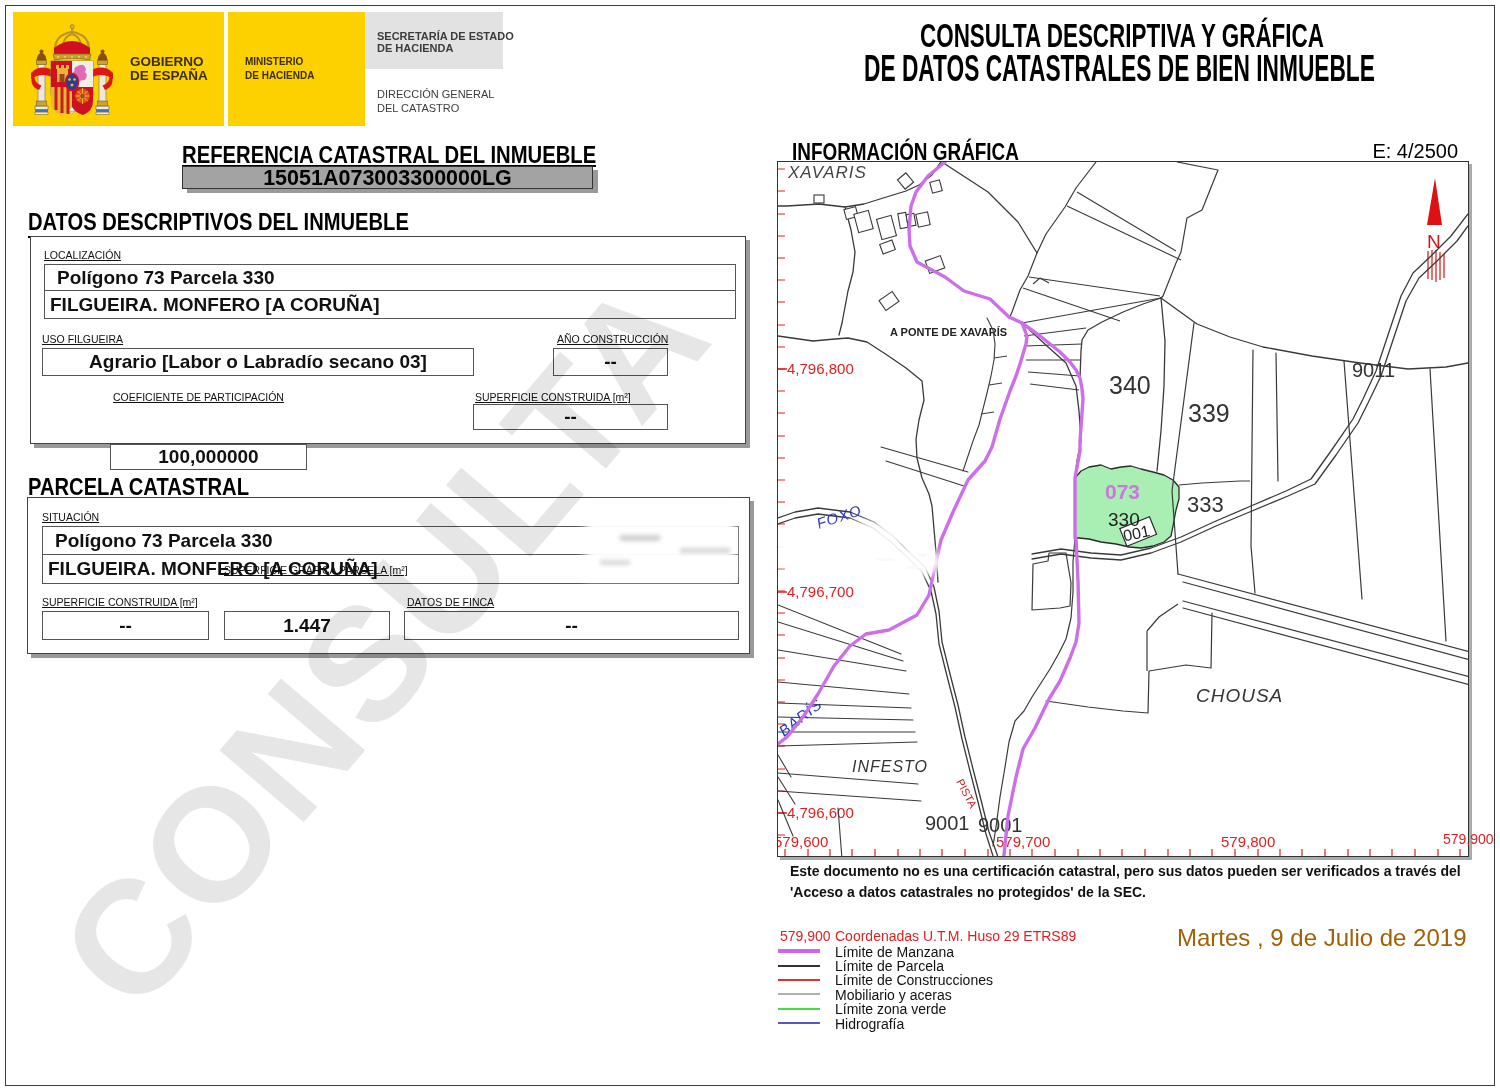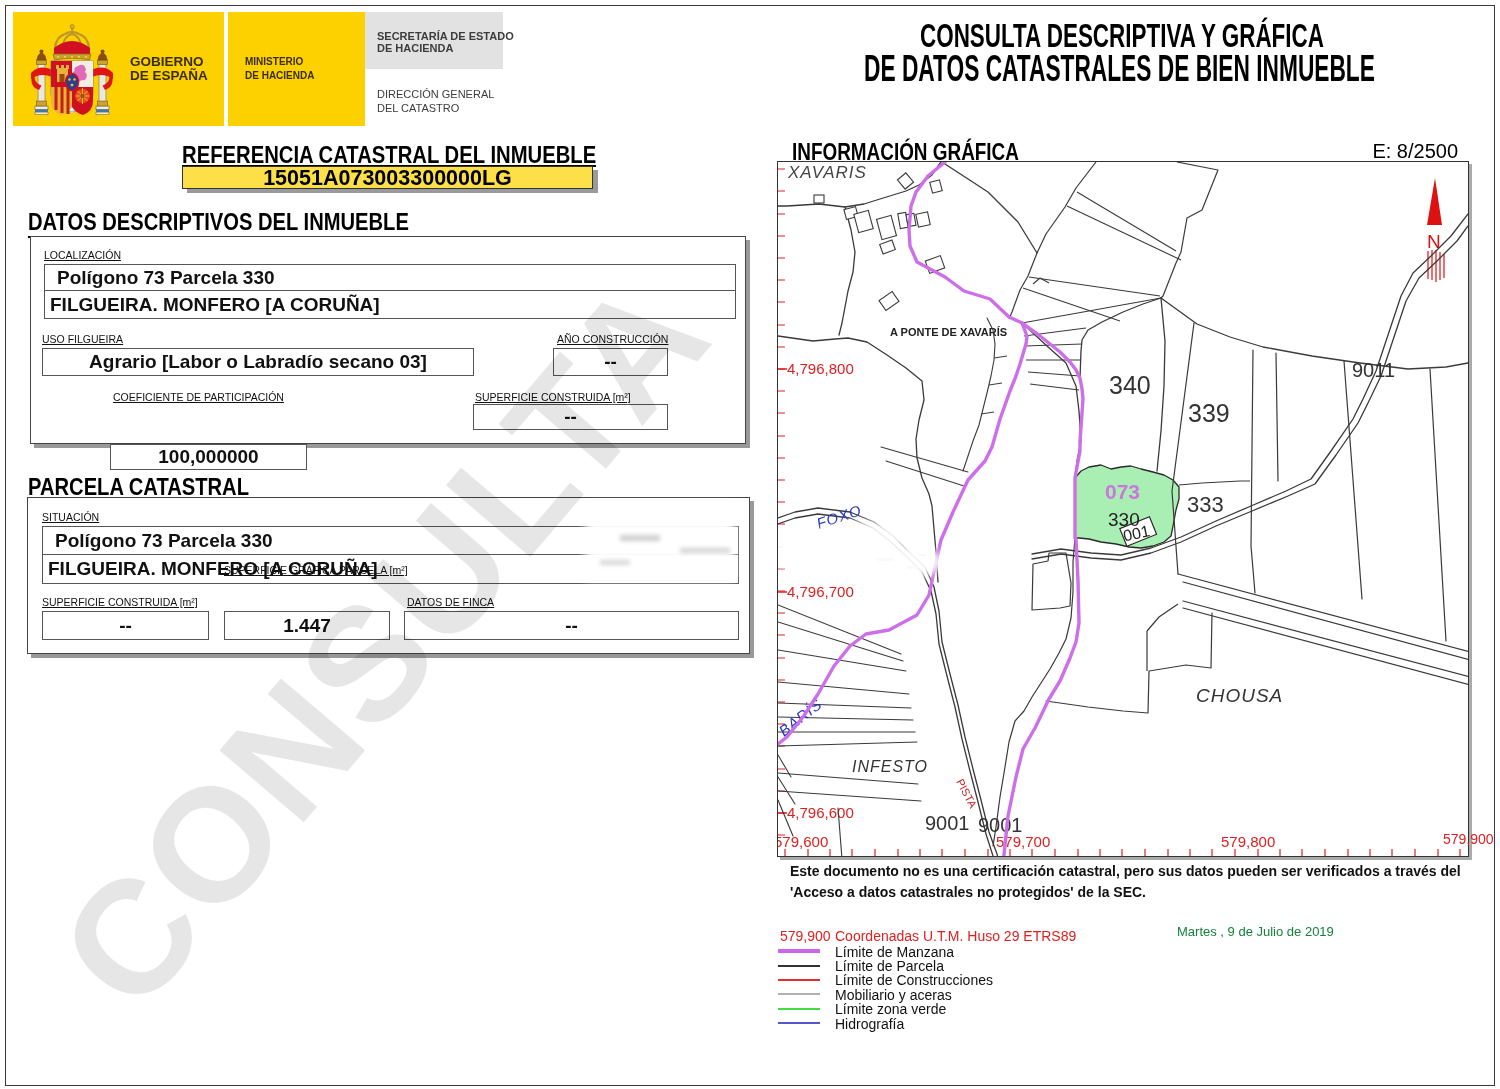--- a/index.html
+++ b/index.html
@@ -110,21 +110,21 @@
 <div class="abs" style="left:377px;top:30px;font-size:11px;font-weight:bold;color:#3c3c3c;line-height:12.4px;">SECRETARÍA DE ESTADO<br>DE HACIENDA</div>
 
 <div class="abs" style="left:377px;top:87px;font-size:11px;font-weight:normal;color:#3c3c3c;line-height:14px;">DIRECCIÓN GENERAL<br>DEL CATASTRO</div>
 
 <div class="abs" style="left:920px;top:19px;font-weight:bold;font-size:33px;color:#000;line-height:33px;white-space:nowrap;transform:scaleX(0.680);transform-origin:0 0;">CONSULTA DESCRIPTIVA Y GRÁFICA</div>
 
 <div class="abs" style="left:864px;top:49px;font-weight:bold;font-size:37.5px;color:#000;line-height:38px;white-space:nowrap;transform:scaleX(0.606);transform-origin:0 0;">DE DATOS CATASTRALES DE BIEN INMUEBLE</div>
 
 <div class="abs" style="left:182px;top:146px;line-height:18px;font-weight:bold;font-size:23px;color:#000;white-space:nowrap;transform:scaleX(0.8808);transform-origin:0 0;"><span style="display:inline-block;line-height:18px;border-bottom:2.5px solid #000;padding-bottom:1px;">REFERENCIA CATASTRAL DEL INMUEBLE</span></div>
 
-<div class="abs" style="left:182px;top:166px;width:409px;height:21px;border:1.5px solid #333;background:#fde047;box-shadow:5px 4px 0 #9a9a9a;text-align:center;font-weight:bold;font-size:21.5px;line-height:22px;">15051A073003300000LG</div>
+<div class="abs" style="left:182px;top:166px;width:409px;height:21px;border:1.5px solid #333;background:#a3a3a3;box-shadow:5px 4px 0 #9a9a9a;text-align:center;font-weight:bold;font-size:21.5px;line-height:22px;">15051A073003300000LG</div>
 
 <div class="abs" style="left:28px;top:208px;font-weight:bold;font-size:24px;color:#000;transform:scaleX(0.84);transform-origin:0 0;white-space:nowrap;"><span style="border-bottom:2.5px solid #000;padding-bottom:1px;">DATOS DESCRIPTIVOS DEL INMUEBLE</span></div>
 
 <div class="abs" style="left:30px;top:236px;width:714px;height:206px;border:1.5px solid #444;background:#fff;box-shadow:4px 4px 0 #999;"></div>
 
 <div class="abs lbl" style="left:44px;top:249px;">LOCALIZACIÓN</div>
 
 <div class="fbox" style="left:44px;top:264px;width:690px;height:26px;"><span class="fval" style="margin-left:12px;line-height:26px;">Polígono 73 Parcela 330</span></div>
 
 <div class="fbox" style="left:44px;top:290px;width:690px;height:27px;"><span class="fval" style="margin-left:5px;line-height:27px;">FILGUEIRA. MONFERO [A CORUÑA]</span></div>
@@ -162,21 +162,21 @@
 <div class="abs lbl" style="left:407px;top:596px;">DATOS DE FINCA</div>
 
 <div class="fbox" style="left:42px;top:611px;width:165px;height:27px;text-align:center;"><span class="fval" style="line-height:27px;">--</span></div>
 
 <div class="fbox" style="left:224px;top:611px;width:164px;height:27px;text-align:center;"><span class="fval" style="line-height:27px;">1.447</span></div>
 
 <div class="fbox" style="left:404px;top:611px;width:333px;height:27px;text-align:center;"><span class="fval" style="line-height:27px;">--</span></div>
 
 <div class="abs" style="left:792px;top:138px;font-weight:bold;font-size:24px;color:#000;transform:scaleX(0.788);transform-origin:0 0;white-space:nowrap;">INFORMACIÓN GRÁFICA</div>
 
-<div class="abs" style="left:1340px;top:140px;width:118px;text-align:right;font-size:20px;color:#000;">E: 8/2500</div>
+<div class="abs" style="left:1340px;top:140px;width:118px;text-align:right;font-size:20px;color:#000;">E: 4/2500</div>
 
 <div class="abs" style="left:777px;top:161px;width:690px;height:694px;border:1.5px solid #333;background:#fff;box-shadow:3px 3px 0 #aaa;overflow:hidden;">
 <svg width="690" height="694" viewBox="0 0 690 694" style="position:absolute;left:0;top:0;">
 
 <path d="M0,7 h7 M0,29 h7 M0,52 h7 M0,74 h7 M0,96 h7 M0,118 h7 M0,140 h7 M0,163 h7 M0,185 h7 M0,207 h7 M0,229 h7 M0,251 h7 M0,274 h7 M0,296 h7 M0,318 h7 M0,340 h7 M0,362 h7 M0,385 h7 M0,407 h7 M0,429 h7 M0,451 h7 M0,473 h7 M0,496 h7 M0,518 h7 M0,540 h7 M0,562 h7 M0,584 h7 M0,607 h7 M0,629 h7 M0,651 h7 M0,673 h7" stroke="#e02020" stroke-width="1.2" fill="none"></path>
 
 <path d="M7,694 v-7 M30,694 v-7 M52,694 v-7 M74,694 v-7 M97,694 v-7 M120,694 v-7 M142,694 v-7 M164,694 v-7 M187,694 v-7 M210,694 v-7 M232,694 v-7 M254,694 v-7 M277,694 v-7 M300,694 v-7 M322,694 v-7 M344,694 v-7 M367,694 v-7 M390,694 v-7 M412,694 v-7 M434,694 v-7 M457,694 v-7 M480,694 v-7 M502,694 v-7 M524,694 v-7 M547,694 v-7 M570,694 v-7 M592,694 v-7 M614,694 v-7 M637,694 v-7 M660,694 v-7 M682,694 v-7" stroke="#e02020" stroke-width="1.2" fill="none"></path>
 
 <text x="9" y="212" font-size="15" fill="#e02020">4,796,800</text>
       <path d="M0,207 h9" stroke="#e02020" stroke-width="1.5"></path>
@@ -364,21 +364,21 @@
 <defs>
         <filter id="blr" x="-50%" y="-50%" width="200%" height="200%">
           <feGaussianBlur stdDeviation="4"></feGaussianBlur>
         </filter>
       </defs>
 </svg>
 </div>
 
 <div class="abs" style="left:790px;top:861px;width:710px;font-weight:bold;font-size:14px;color:#111;line-height:21px;">Este documento no es una certificación catastral, pero sus datos pueden ser verificados a través del<br>'Acceso a datos catastrales no protegidos' de la SEC.</div>
 
-<div class="abs" style="left:1177px;top:924px;font-size:13px;color:#15803d;">Martes , 9 de Julio de 2019</div>
+<div class="abs" style="left:1177px;top:924px;font-size:24px;color:#a16207;">Martes , 9 de Julio de 2019</div>
 
 <div class="abs" style="left:780px;top:928px;font-size:14px;color:#e02020;">579,900</div>
 <div class="abs" style="left:835px;top:928px;font-size:14px;color:#e02020;">Coordenadas U.T.M. Huso 29 ETRS89</div>
 
 <div class="abs" style="left:778px;top:949px;width:42px;height:4px;background:#cc66ee;"></div>
 <div class="abs" style="left:835px;top:944px;font-size:14px;color:#111;">Límite de Manzana</div>
 
 <div class="abs" style="left:778px;top:965px;width:42px;height:1.5px;background:#333;"></div>
 <div class="abs" style="left:835px;top:958px;font-size:14px;color:#111;">Límite de Parcela</div>
 

